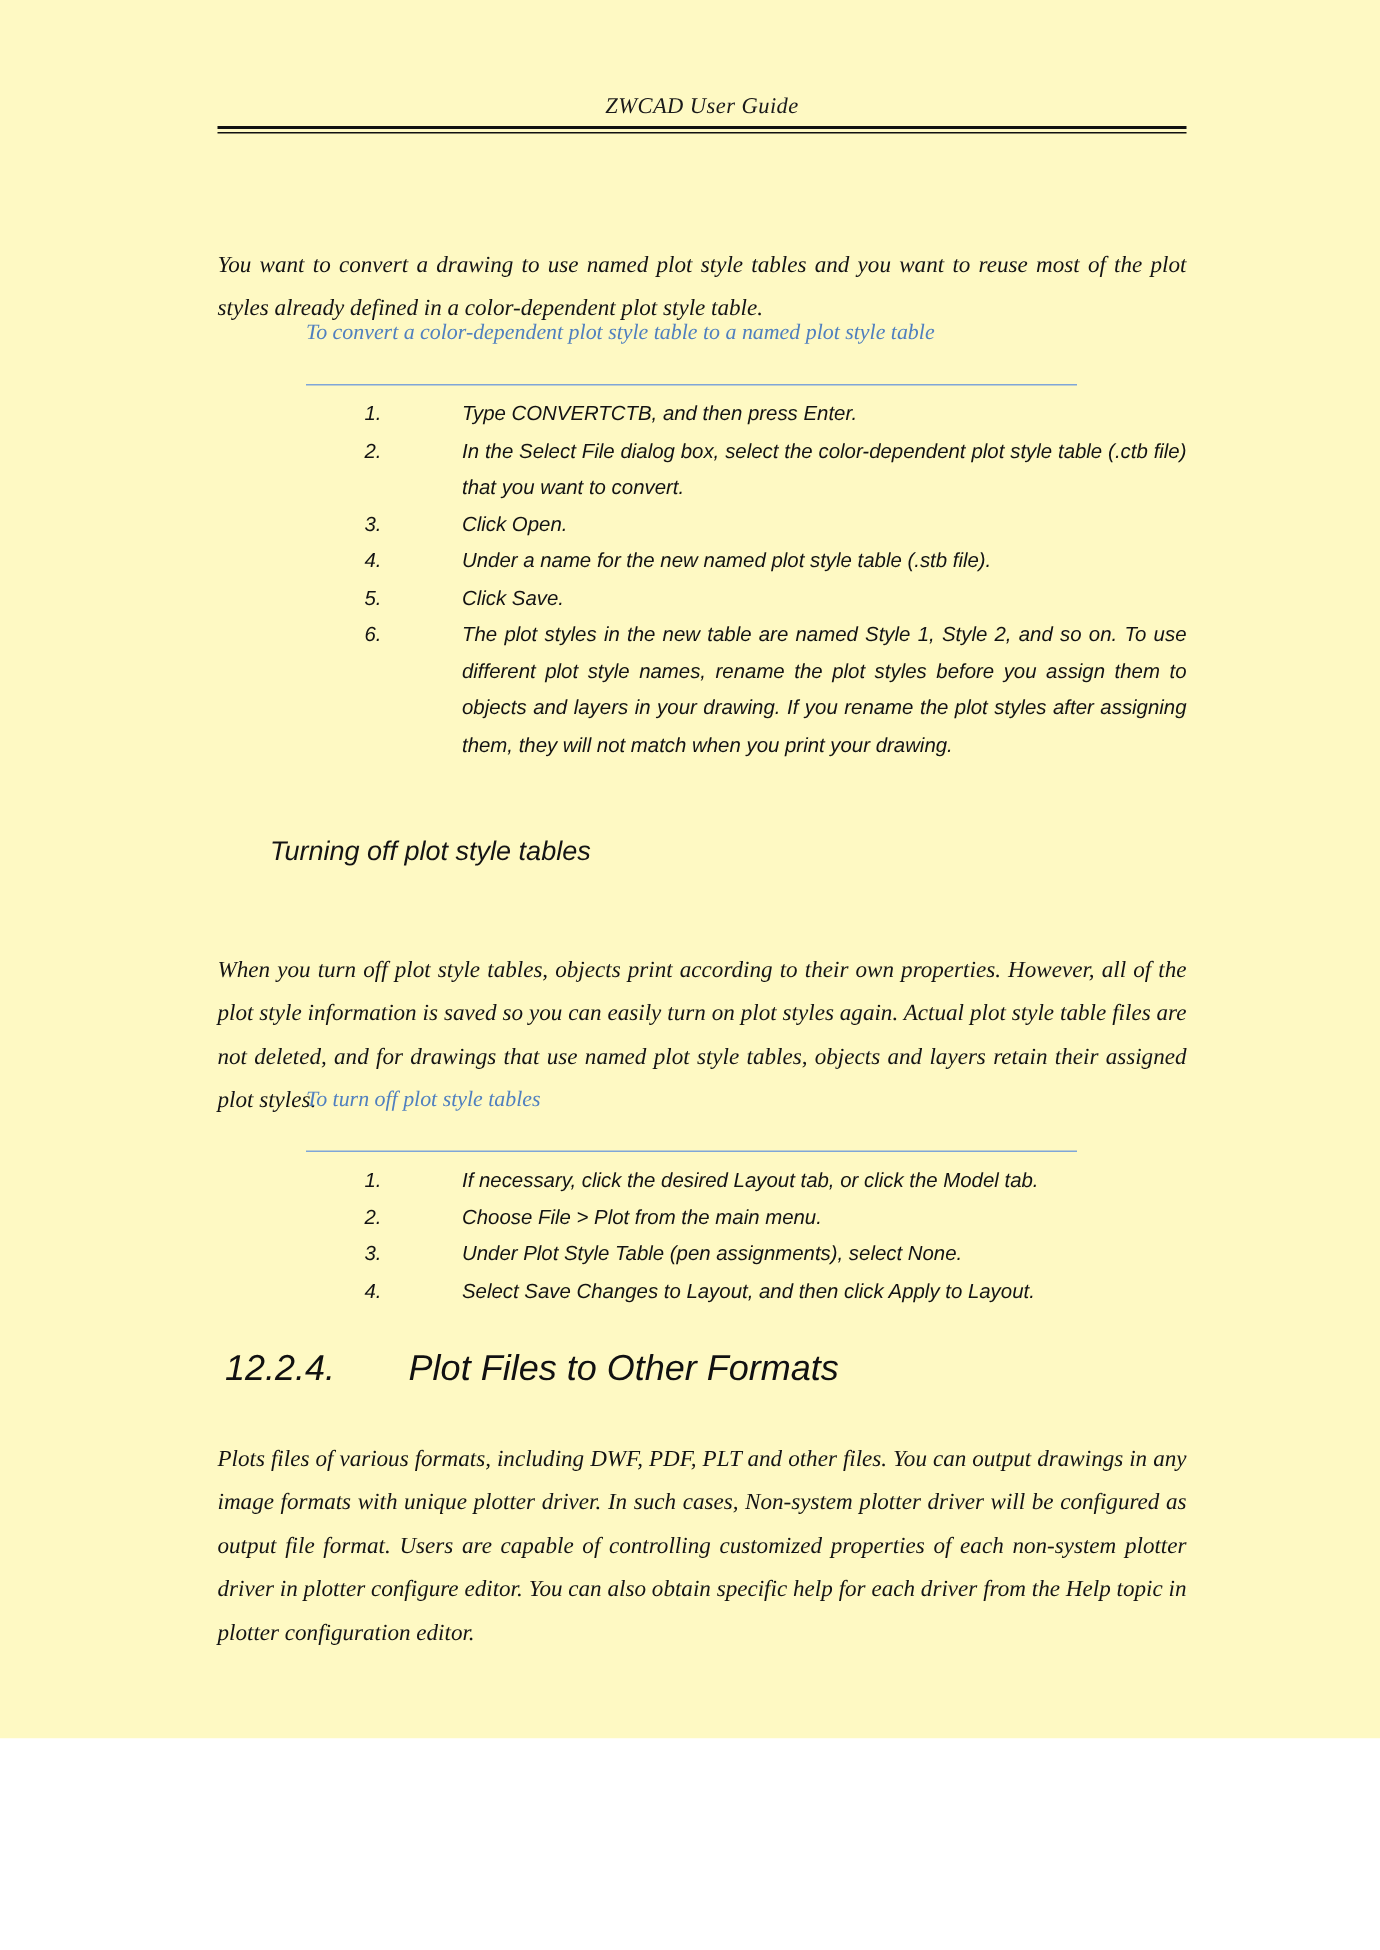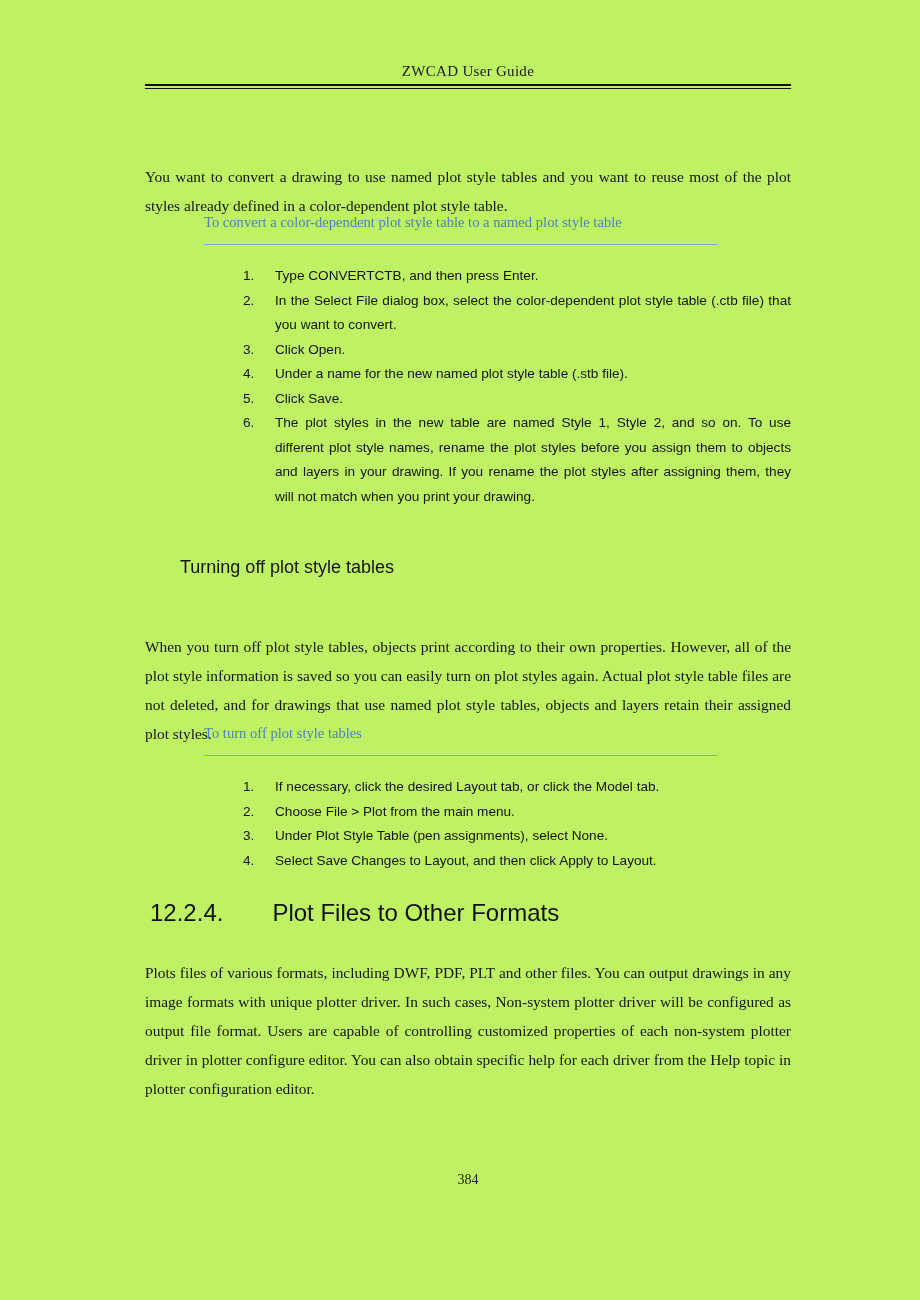--- a/index.html
+++ b/index.html
@@ -4,24 +4,25 @@
 <style>
   html, body {
     margin: 0;
     padding: 0;
     background: #ffffff;
   }
 
   .page {
     position: relative;
     width: 920px;
-    height: 1300px;
-    background: #bef264;
+    height: 1159px;
+    background: #fef9c3;
     overflow: hidden;
     box-sizing: border-box;
+    font-style: italic;
   }
 
   
   .page-header {
     position: absolute;
     left: 145px;
     top: 62px;
     width: 646px;
   }
   .page-header .header-title {
@@ -55,21 +56,21 @@
 
   
   .blue-heading {
     position: absolute;
     left: 204px;
     width: 514px;
     font-family: "Liberation Serif", "DejaVu Serif", serif;
     font-size: 14.6px;
     color: #4f7fbf;
     line-height: 20px;
-    padding-bottom: 12px;
+    padding-bottom: 24px;
     border-bottom: 1.6px solid #7fa6d8;
   }
 
   
   .proc-list {
     position: absolute;
     left: 243px;
     width: 548px;
     font-family: "Liberation Sans", "DejaVu Sans", sans-serif;
   }
@@ -85,20 +86,21 @@
     flex: 0 0 32px;
     text-align: left;
     font-size: 13.6px;
     line-height: 24.5px;
     color: #131313;
   }
   .proc-item .itext {
     flex: 1 1 auto;
     text-align: justify;
     text-justify: inter-word;
+    margin-left: 33px;
   }
   .proc-item.justify-block .itext {
     text-align: justify;
   }
 
   
   .sub-heading {
     position: absolute;
     left: 145px;
     width: 646px;

